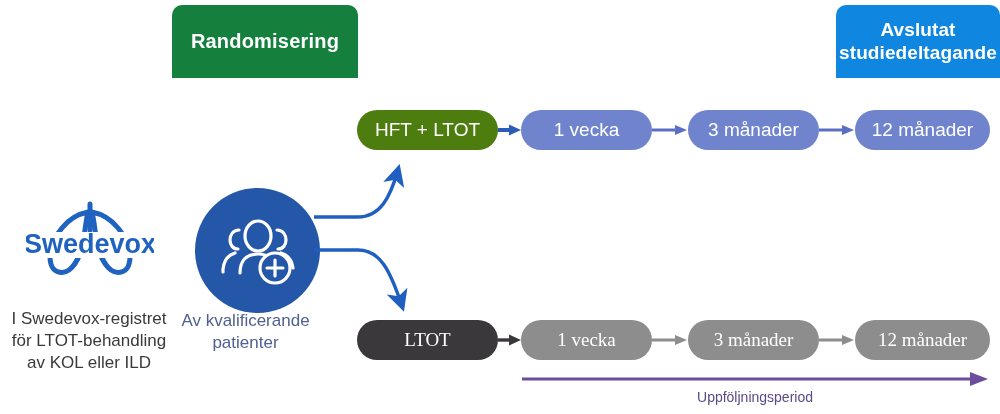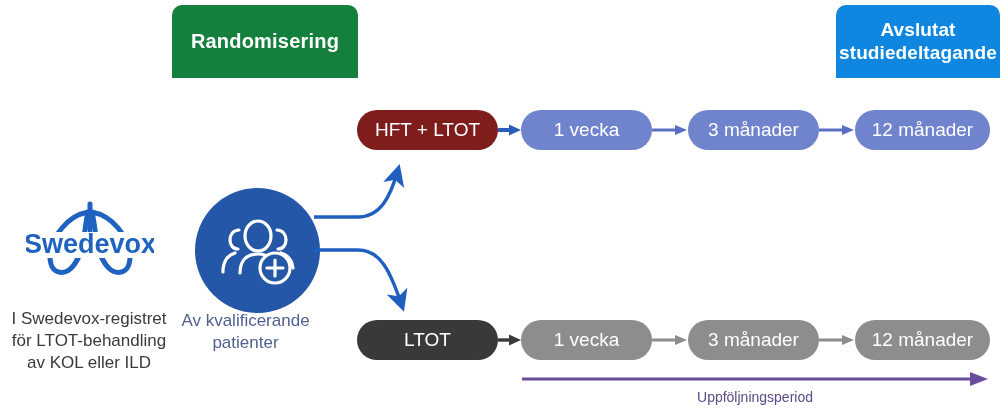--- a/index.html
+++ b/index.html
@@ -50,22 +50,22 @@
     display: flex;
     align-items: center;
     justify-content: center;
     border-radius: 22px;
     color: #ffffff;
     font-size: 19px;
     white-space: nowrap;
     height: 40px;
     top: 110px;
   }
-  .pill.row-bottom { top: 320px; }
-  .pill-primary-blue { background: #7f1d1d; }
+  .pill.row-bottom { top: 320px; font-family: Liberation Serif, serif; }
+  .pill-primary-blue { background: #4d7c0f; }
   .pill-light-blue   { background: #7083cd; }
   .pill-dark-gray    { background: #3b383c; }
   .pill-mid-gray     { background: #8d8d8d; }
 
   
   .col-treat { left: 357px; width: 141px; }
   .col-w1    { left: 521px; width: 131px; }
   .col-m3    { left: 688px; width: 131px; }
   .col-m12   { left: 855px; width: 135px; }
 

